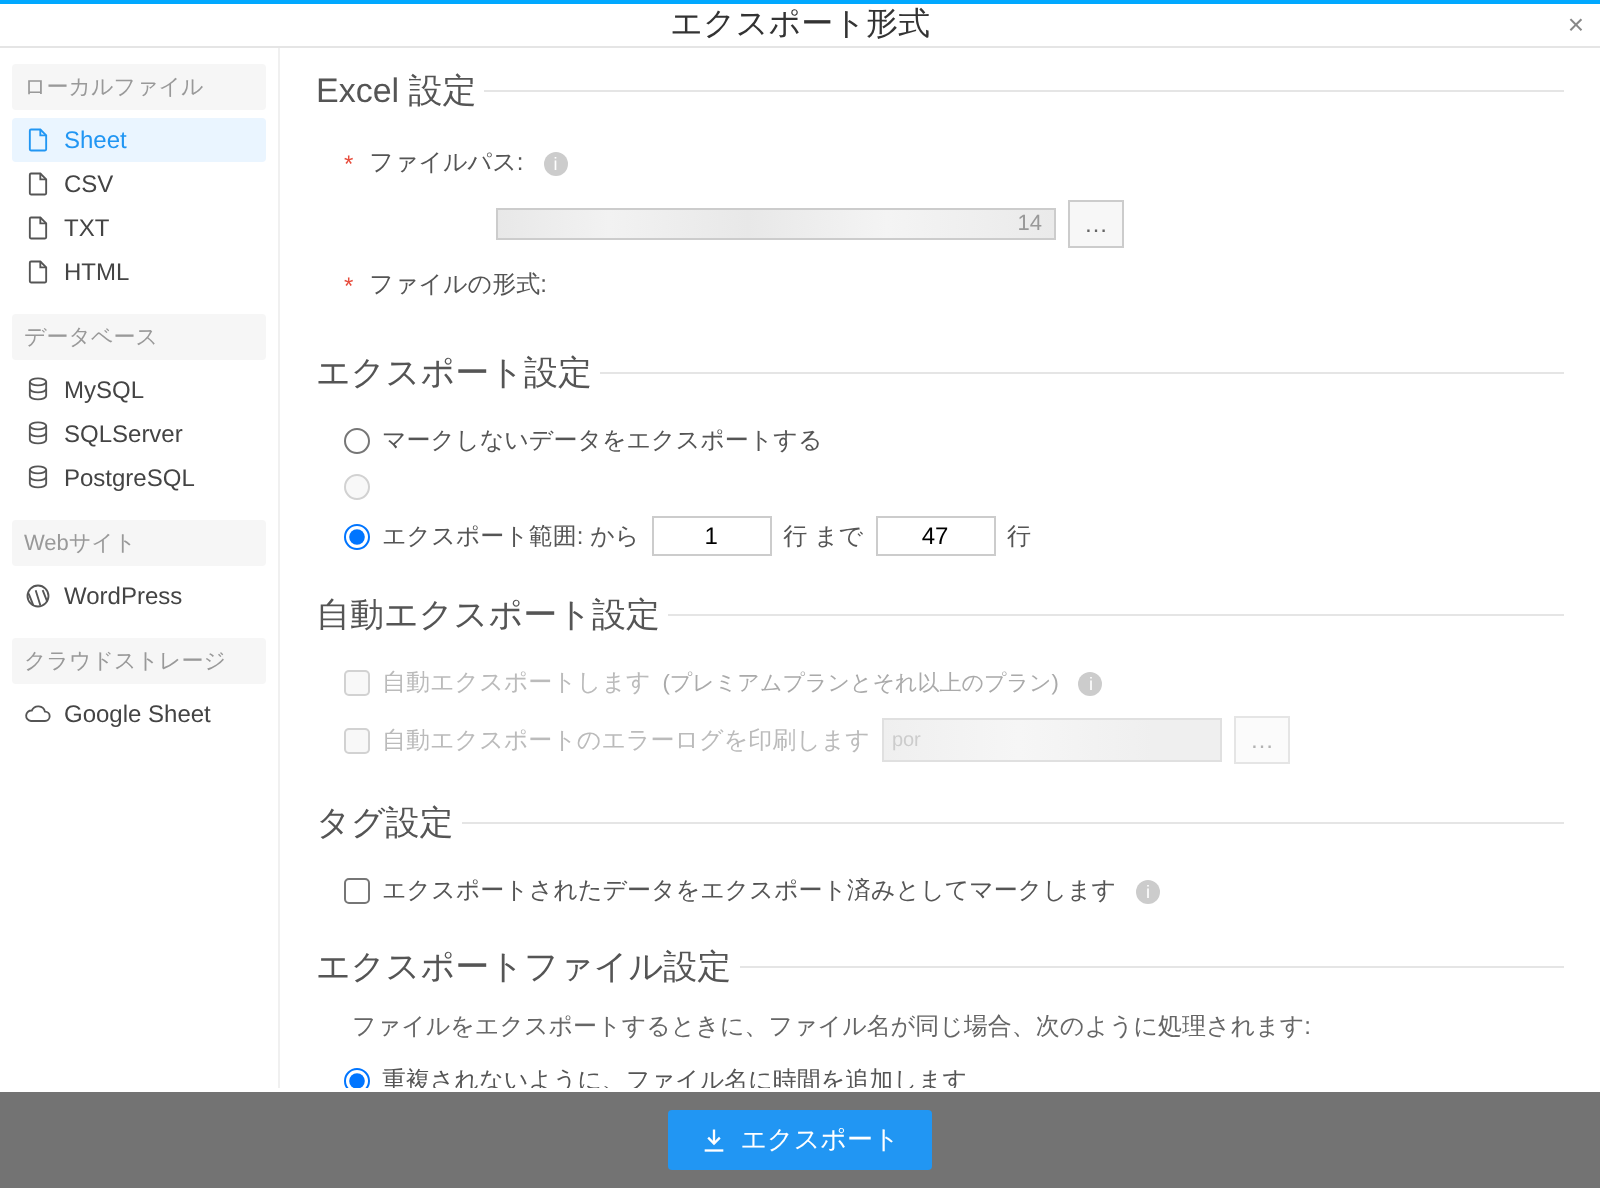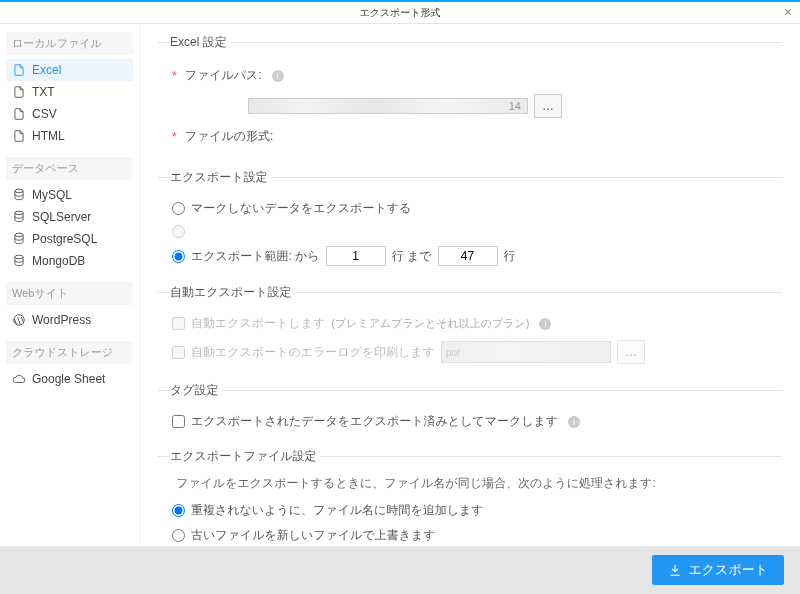--- a/index.html
+++ b/index.html
@@ -15,21 +15,21 @@
   }
   .topbar {
     height: 24px;
     border-top: 2px solid #00a8ff;
     border-bottom: 1px solid #e5e5e5;
     display: flex;
     align-items: center;
     justify-content: center;
     position: relative;
   }
-  .topbar-title { font-size: 10px; color: #333; }
+  .topbar-title { font-size: 16px; color: #333; }
   .close-x {
     position: absolute;
     right: 8px;
     top: 2px;
     font-size: 14px;
     color: #888;
     cursor: pointer;
   }
   .main {
     display: flex;
@@ -68,24 +68,23 @@
     padding: 10px 18px 0 18px;
     overflow-y: auto;
   }
   fieldset {
     border: none;
     border-top: 1px solid #e5e5e5;
     padding: 10px 0 14px 0;
     margin: 0;
   }
   legend {
-    font-size: 12px;
+    font-size: 17px;
     color: #555;
     padding-right: 4px;
-    margin-left: 12px;
   }
   .row {
     display: flex;
     align-items: center;
     gap: 6px;
     margin: 6px 0 10px 0;
     padding-left: 14px;
   }
   .req { color: #e74c3c; margin-right: 2px; }
   .lbl { color: #555; }
@@ -156,23 +155,23 @@
     color: #ccc;
     padding: 0 4px;
   }
   .footer {
     position: absolute;
     bottom: 0;
     left: 0; right: 0;
     height: 48px;
     display: flex;
     align-items: center;
-    justify-content: flex-end;
+    justify-content: center;
     padding: 0 16px;
-    background: #e5e5e5;
+    background: #737373;
   }
   .export-btn {
     background: #2196f3;
     color: #fff;
     border: none;
     height: 30px;
     padding: 0 16px;
     font-size: 13px;
     display: inline-flex;
     align-items: center;
@@ -196,39 +195,39 @@
   <div class="sidebar">
       <div class="side-group">
         <div class="side-header">ローカルファイル</div>
         <div class="side-item active">
           <span class="icn">
             <svg width="14" height="14" viewBox="0 0 24 24" fill="none" stroke="#2196f3" stroke-width="1.6">
               <path d="M14 3H6a1 1 0 0 0-1 1v16a1 1 0 0 0 1 1h12a1 1 0 0 0 1-1V8z"></path>
               <path d="M14 3v5h5"></path>
             </svg>
           </span>
-          <span>Excel</span>
+          <span>Sheet</span>
         </div>
         <div class="side-item">
           <span class="icn">
             <svg width="14" height="14" viewBox="0 0 24 24" fill="none" stroke="#555" stroke-width="1.6">
               <path d="M14 3H6a1 1 0 0 0-1 1v16a1 1 0 0 0 1 1h12a1 1 0 0 0 1-1V8z"></path>
               <path d="M14 3v5h5"></path>
             </svg>
           </span>
-          <span>TXT</span>
+          <span>CSV</span>
         </div>
         <div class="side-item">
           <span class="icn">
             <svg width="14" height="14" viewBox="0 0 24 24" fill="none" stroke="#555" stroke-width="1.6">
               <path d="M14 3H6a1 1 0 0 0-1 1v16a1 1 0 0 0 1 1h12a1 1 0 0 0 1-1V8z"></path>
               <path d="M14 3v5h5"></path>
             </svg>
           </span>
-          <span>CSV</span>
+          <span>TXT</span>
         </div>
         <div class="side-item">
           <span class="icn">
             <svg width="14" height="14" viewBox="0 0 24 24" fill="none" stroke="#555" stroke-width="1.6">
               <path d="M14 3H6a1 1 0 0 0-1 1v16a1 1 0 0 0 1 1h12a1 1 0 0 0 1-1V8z"></path>
               <path d="M14 3v5h5"></path>
             </svg>
           </span>
           <span>HTML</span>
         </div>
@@ -257,30 +256,20 @@
         </div>
         <div class="side-item">
           <span class="icn">
             <svg width="14" height="14" viewBox="0 0 24 24" fill="none" stroke="#555" stroke-width="1.6">
               <ellipse cx="12" cy="5" rx="7" ry="3"></ellipse>
               <path d="M5 5v6c0 1.7 3.1 3 7 3s7-1.3 7-3V5"></path>
               <path d="M5 11v6c0 1.7 3.1 3 7 3s7-1.3 7-3v-6"></path>
             </svg>
           </span>
           <span>PostgreSQL</span>
-        </div>
-        <div class="side-item">
-          <span class="icn">
-            <svg width="14" height="14" viewBox="0 0 24 24" fill="none" stroke="#555" stroke-width="1.6">
-              <ellipse cx="12" cy="5" rx="7" ry="3"></ellipse>
-              <path d="M5 5v6c0 1.7 3.1 3 7 3s7-1.3 7-3V5"></path>
-              <path d="M5 11v6c0 1.7 3.1 3 7 3s7-1.3 7-3v-6"></path>
-            </svg>
-          </span>
-          <span>MongoDB</span>
         </div>
       </div>
       <div class="side-group">
         <div class="side-header">Webサイト</div>
         <div class="side-item">
           <span class="icn">
             <svg width="14" height="14" viewBox="0 0 24 24" fill="none" stroke="#555" stroke-width="1.6">
               <circle cx="12" cy="12" r="9"></circle>
               <path d="M4 10l4 10M10 7l4 13M16 7l4 10"></path>
             </svg>

